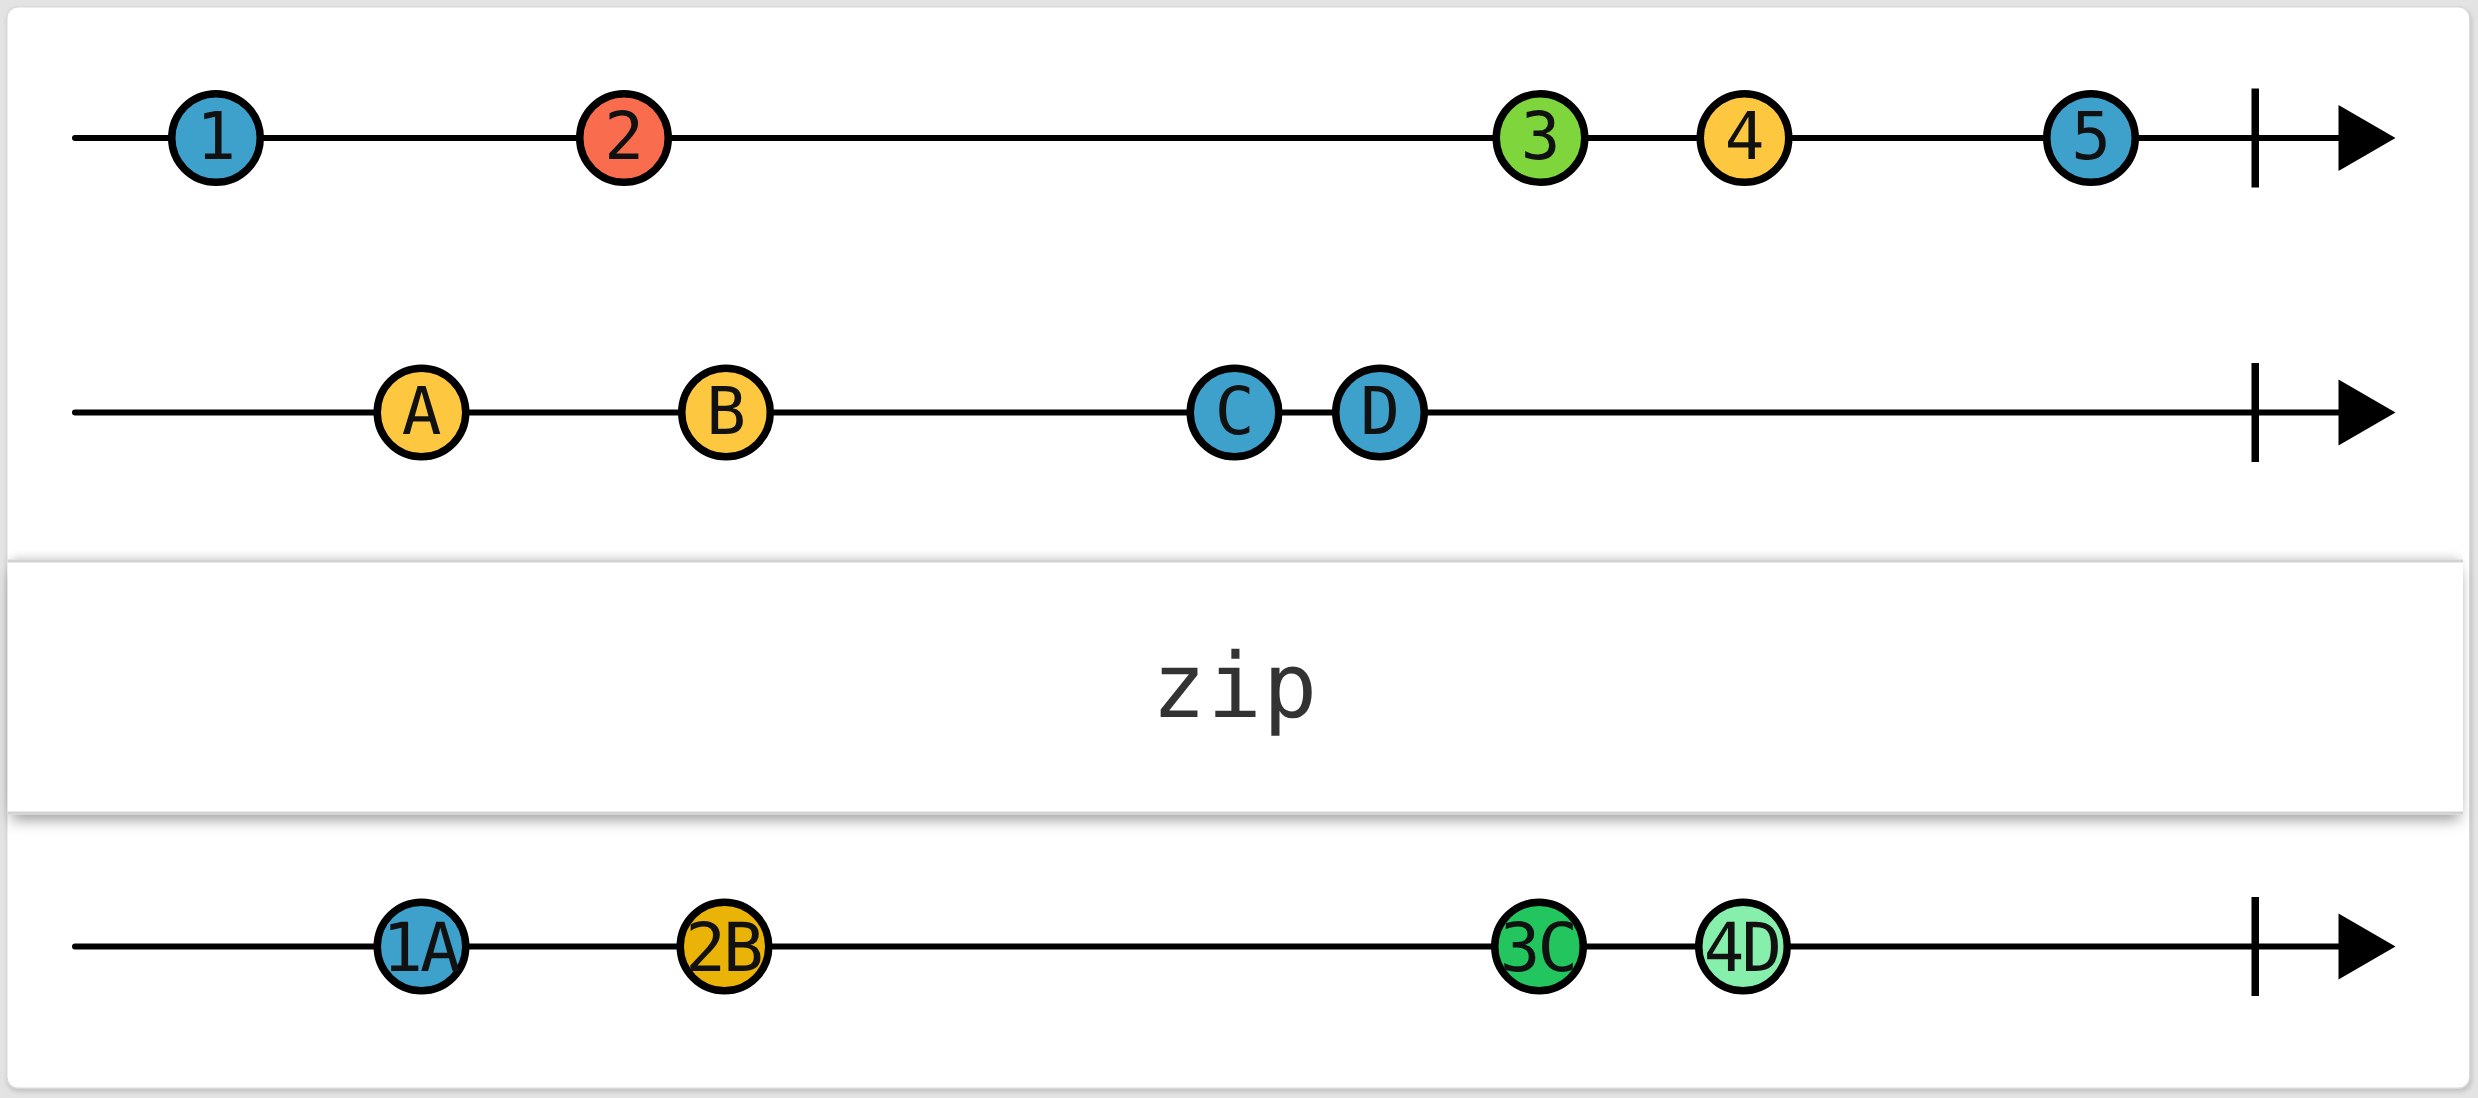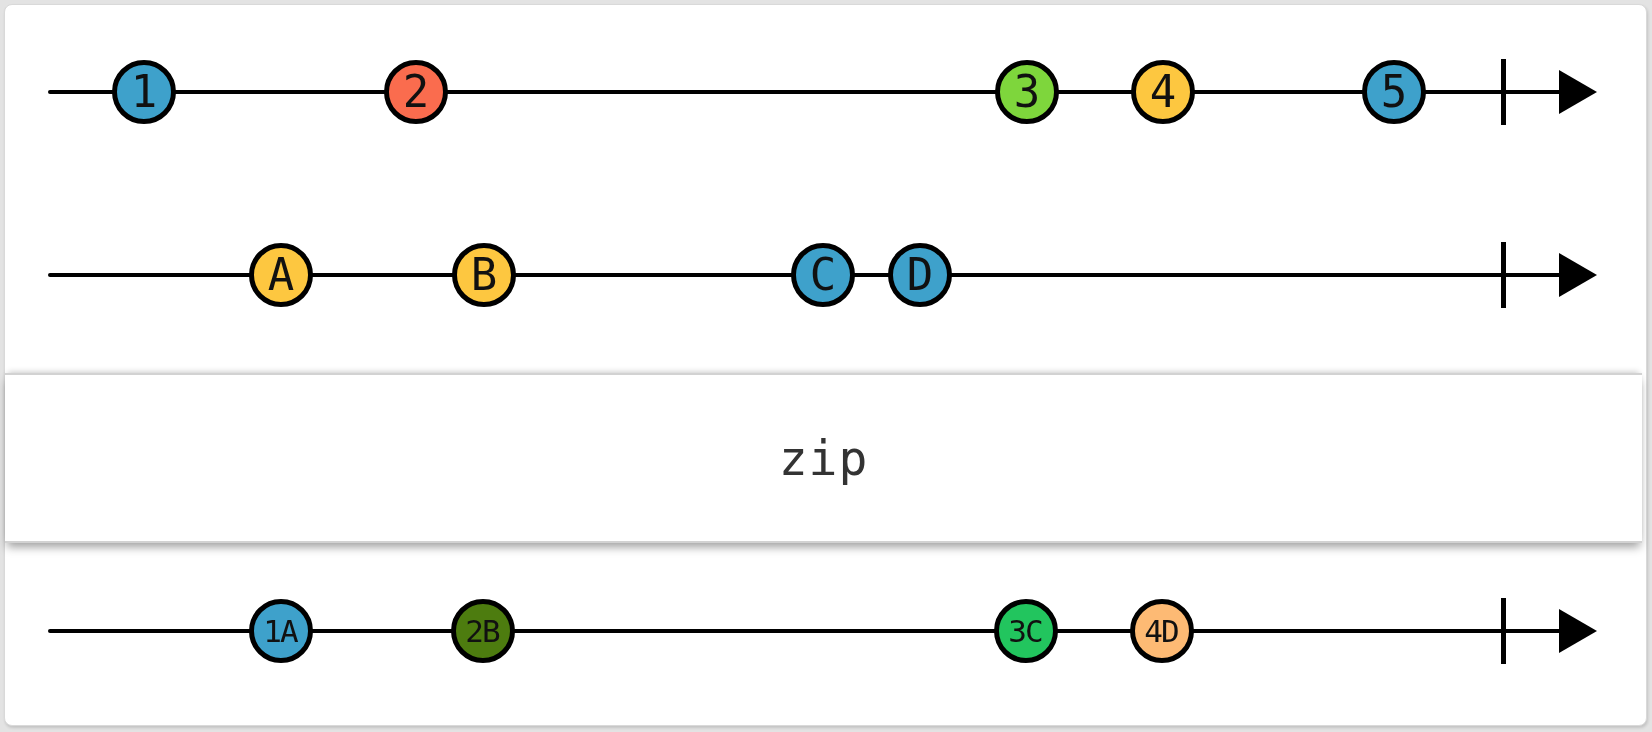--- a/index.html
+++ b/index.html
@@ -25,21 +25,21 @@
     top: 373px; height: 170px;
     box-sizing: border-box;
     background: #ffffff;
     border-top: 2px solid #d2d2d2;
     border-bottom: 2px solid #d2d2d2;
     box-shadow: 0 6px 9px -2px rgba(0,0,0,0.38), 0 -4px 6px -3px rgba(0,0,0,0.20);
     z-index: 5;
     display: flex; align-items: center; justify-content: center;
   }
   .operator-label {
-    font-size: 48px;
+    font-size: 60px;
     color: #333333;
     letter-spacing: 1px;
   }
   .stream {
     position: absolute;
     left: 0; width: 100%; height: 0;
     z-index: 2;
   }
   .tl-line {
     position: absolute;
@@ -70,21 +70,21 @@
     border-radius: 50%;
     box-sizing: content-box;
     display: flex; align-items: center; justify-content: center;
   }
   .marble-label {
     font-size: 44px;
     line-height: 1;
     color: #111;
   }
   .marble.wide .marble-label {
-    font-size: 31px;
+    font-size: 45px;
     letter-spacing: -2px;
     margin-left: -2px;
   }
 </style>
 </head>
 <body>
 
 <div class="stage">
   <div class="card"></div>
   <div id="streams">
@@ -140,29 +140,29 @@
 
   <div class="stream" style="top: 631px;">
     <div class="tl-line"></div>
     <div class="tl-tick" style="left: 1501px;"></div>
     <div class="tl-arrow"></div>
     <div class="events">
   <div class="marble wide" style="left: 249px; background: rgb(62, 161, 203); border-color: rgb(0, 0, 0);">
     <span class="marble-label">1A</span>
   </div>
 
-  <div class="marble wide" style="left: 451px; background: #4d7c0f; border-color: rgb(0, 0, 0);">
+  <div class="marble wide" style="left: 451px; background: #eab308; border-color: rgb(0, 0, 0);">
     <span class="marble-label">2B</span>
   </div>
 
   <div class="marble wide" style="left: 994px; background: #22c55e; border-color: rgb(0, 0, 0);">
     <span class="marble-label">3C</span>
   </div>
 
-  <div class="marble wide" style="left: 1130px; background: #fdba74; border-color: rgb(0, 0, 0);">
+  <div class="marble wide" style="left: 1130px; background: #86efac; border-color: rgb(0, 0, 0);">
     <span class="marble-label">4D</span>
   </div>
 </div>
   </div>
 </div>
   <div class="operator-band">
     <span class="operator-label">zip</span>
   </div>
 </div>
 

